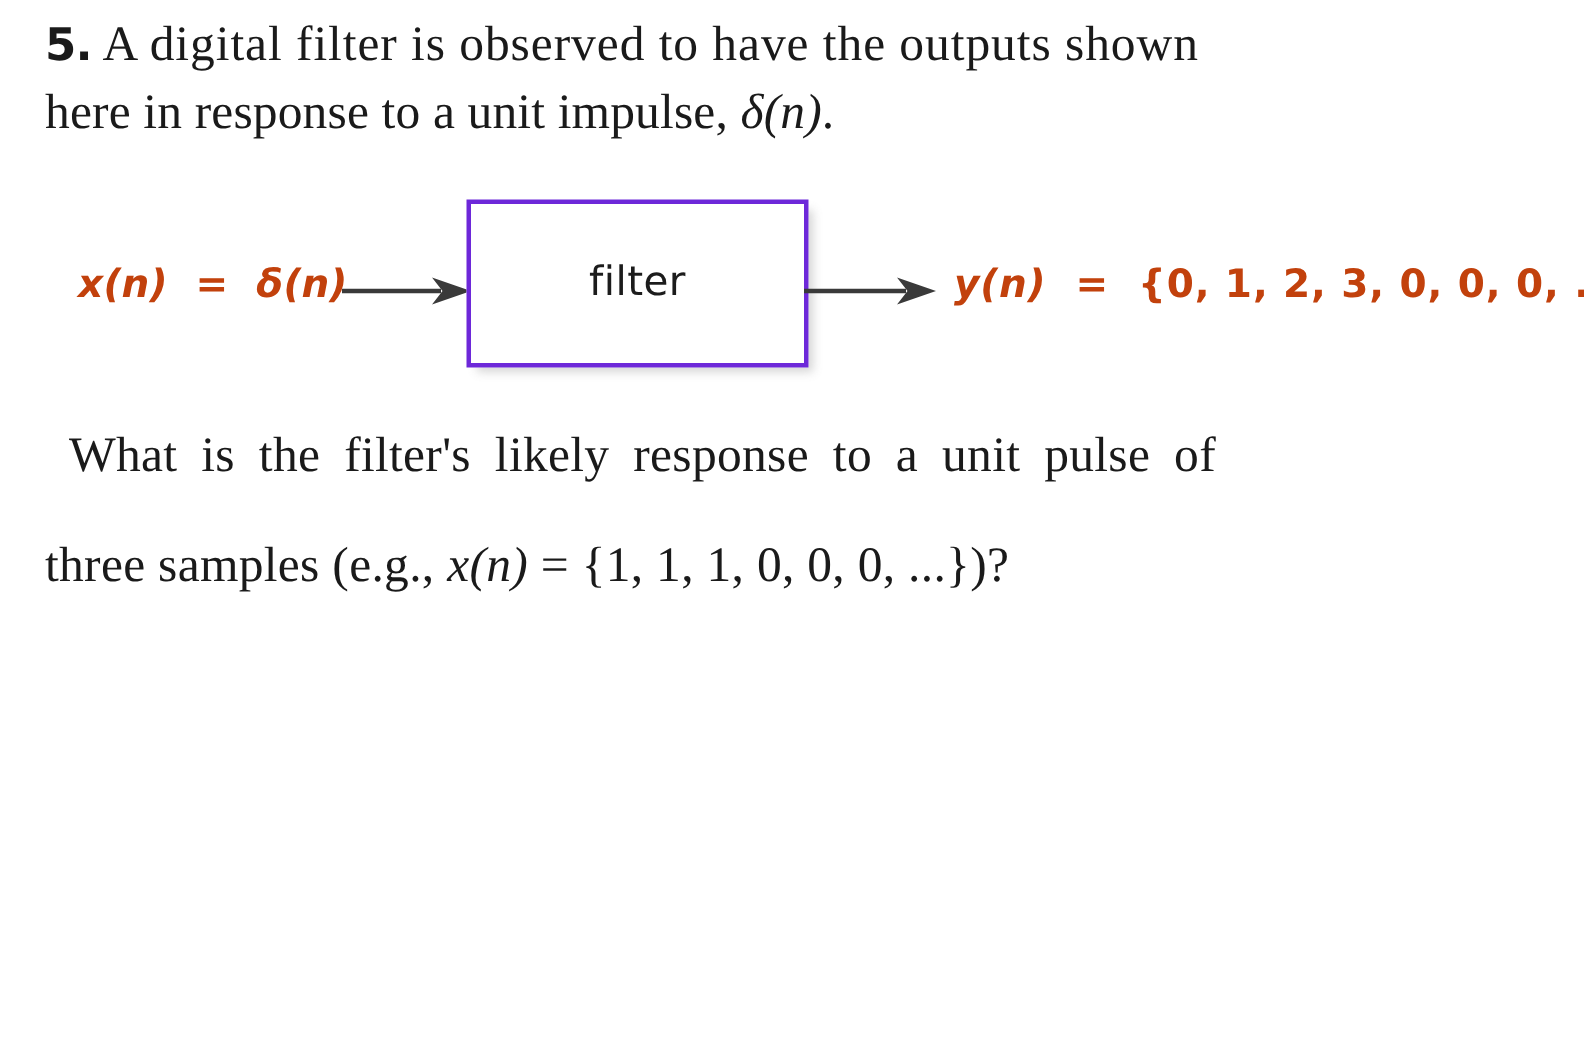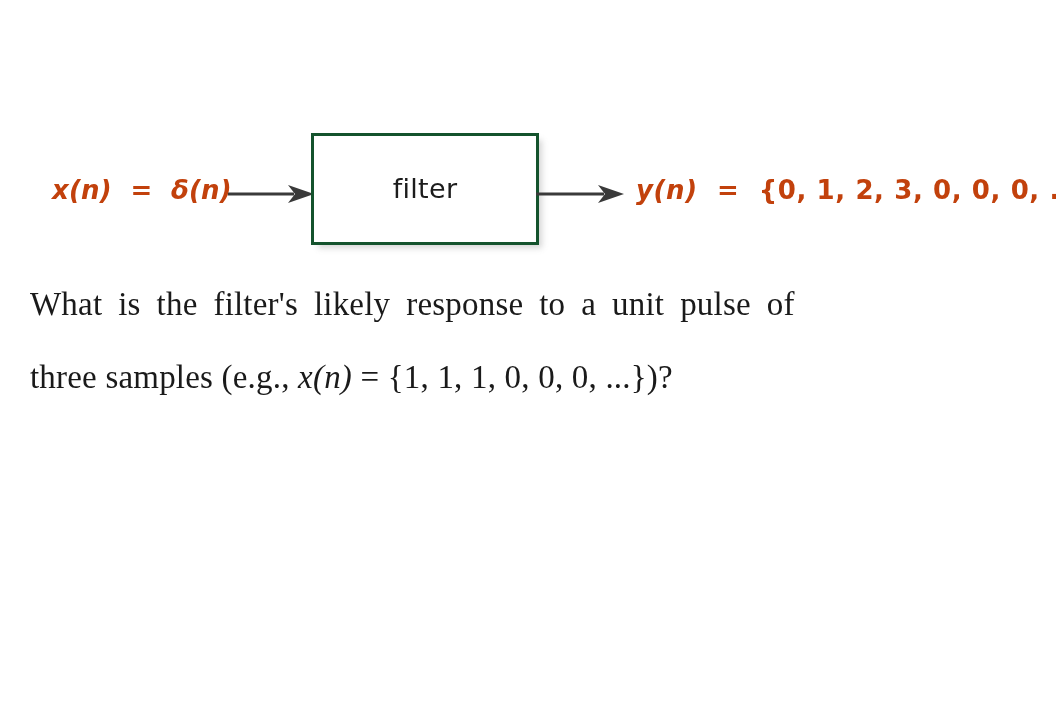--- a/index.html
+++ b/index.html
@@ -83,21 +83,21 @@
     top: 57px;
     letter-spacing: 0.6px;
   }
 
   .filter-box {
     position: absolute;
     left: 311px;
     top: 15px;
     width: 228px;
     height: 112px;
-    border: 3px solid #14532d;
+    border: 3px solid #6d28d9;
     background: #ffffff;
     box-shadow: 5px 5px 6px -2px rgba(120,120,120,0.30);
     box-sizing: border-box;
   }
   .filter-box-label {
     position: absolute;
     left: 0;
     right: 0;
     top: 50%;
     transform: translateY(-52%);
@@ -127,20 +127,21 @@
     line-height: 45px;
     text-align: justify;
   }
   .q-line {
     display: block;
     white-space: nowrap;
   }
   .q-line.j1 {
     word-spacing: 7.5px;
     letter-spacing: 0.2px;
+    margin-left: 16px;
   }
   .q-line.j2 {
     letter-spacing: 0.2px;
     margin-top: 28px;
   }
 
   
   .options {
     position: absolute;
     left: 68px;
@@ -163,20 +164,22 @@
     display: inline-block;
     letter-spacing: 0.6px;
   }
 </style>
 </head>
 <body>
 
 <div class="page">
 
   <div class="stem">
+    <span class="stem-line l1"><span class="qnum">5.</span><span>A digital filter is observed to have the outputs shown</span></span>
+    <span class="stem-line"><span>here in response to a unit impulse, </span><span class="mathit">δ(n)</span><span>.</span></span>
   </div>
 
   <div class="diagram">
 
     <div class="dgm-label in-label">
       <span class="it">x(n)</span>
       <span>&nbsp;=&nbsp;</span>
       <span class="it">δ(n)</span>
     </div>
 

